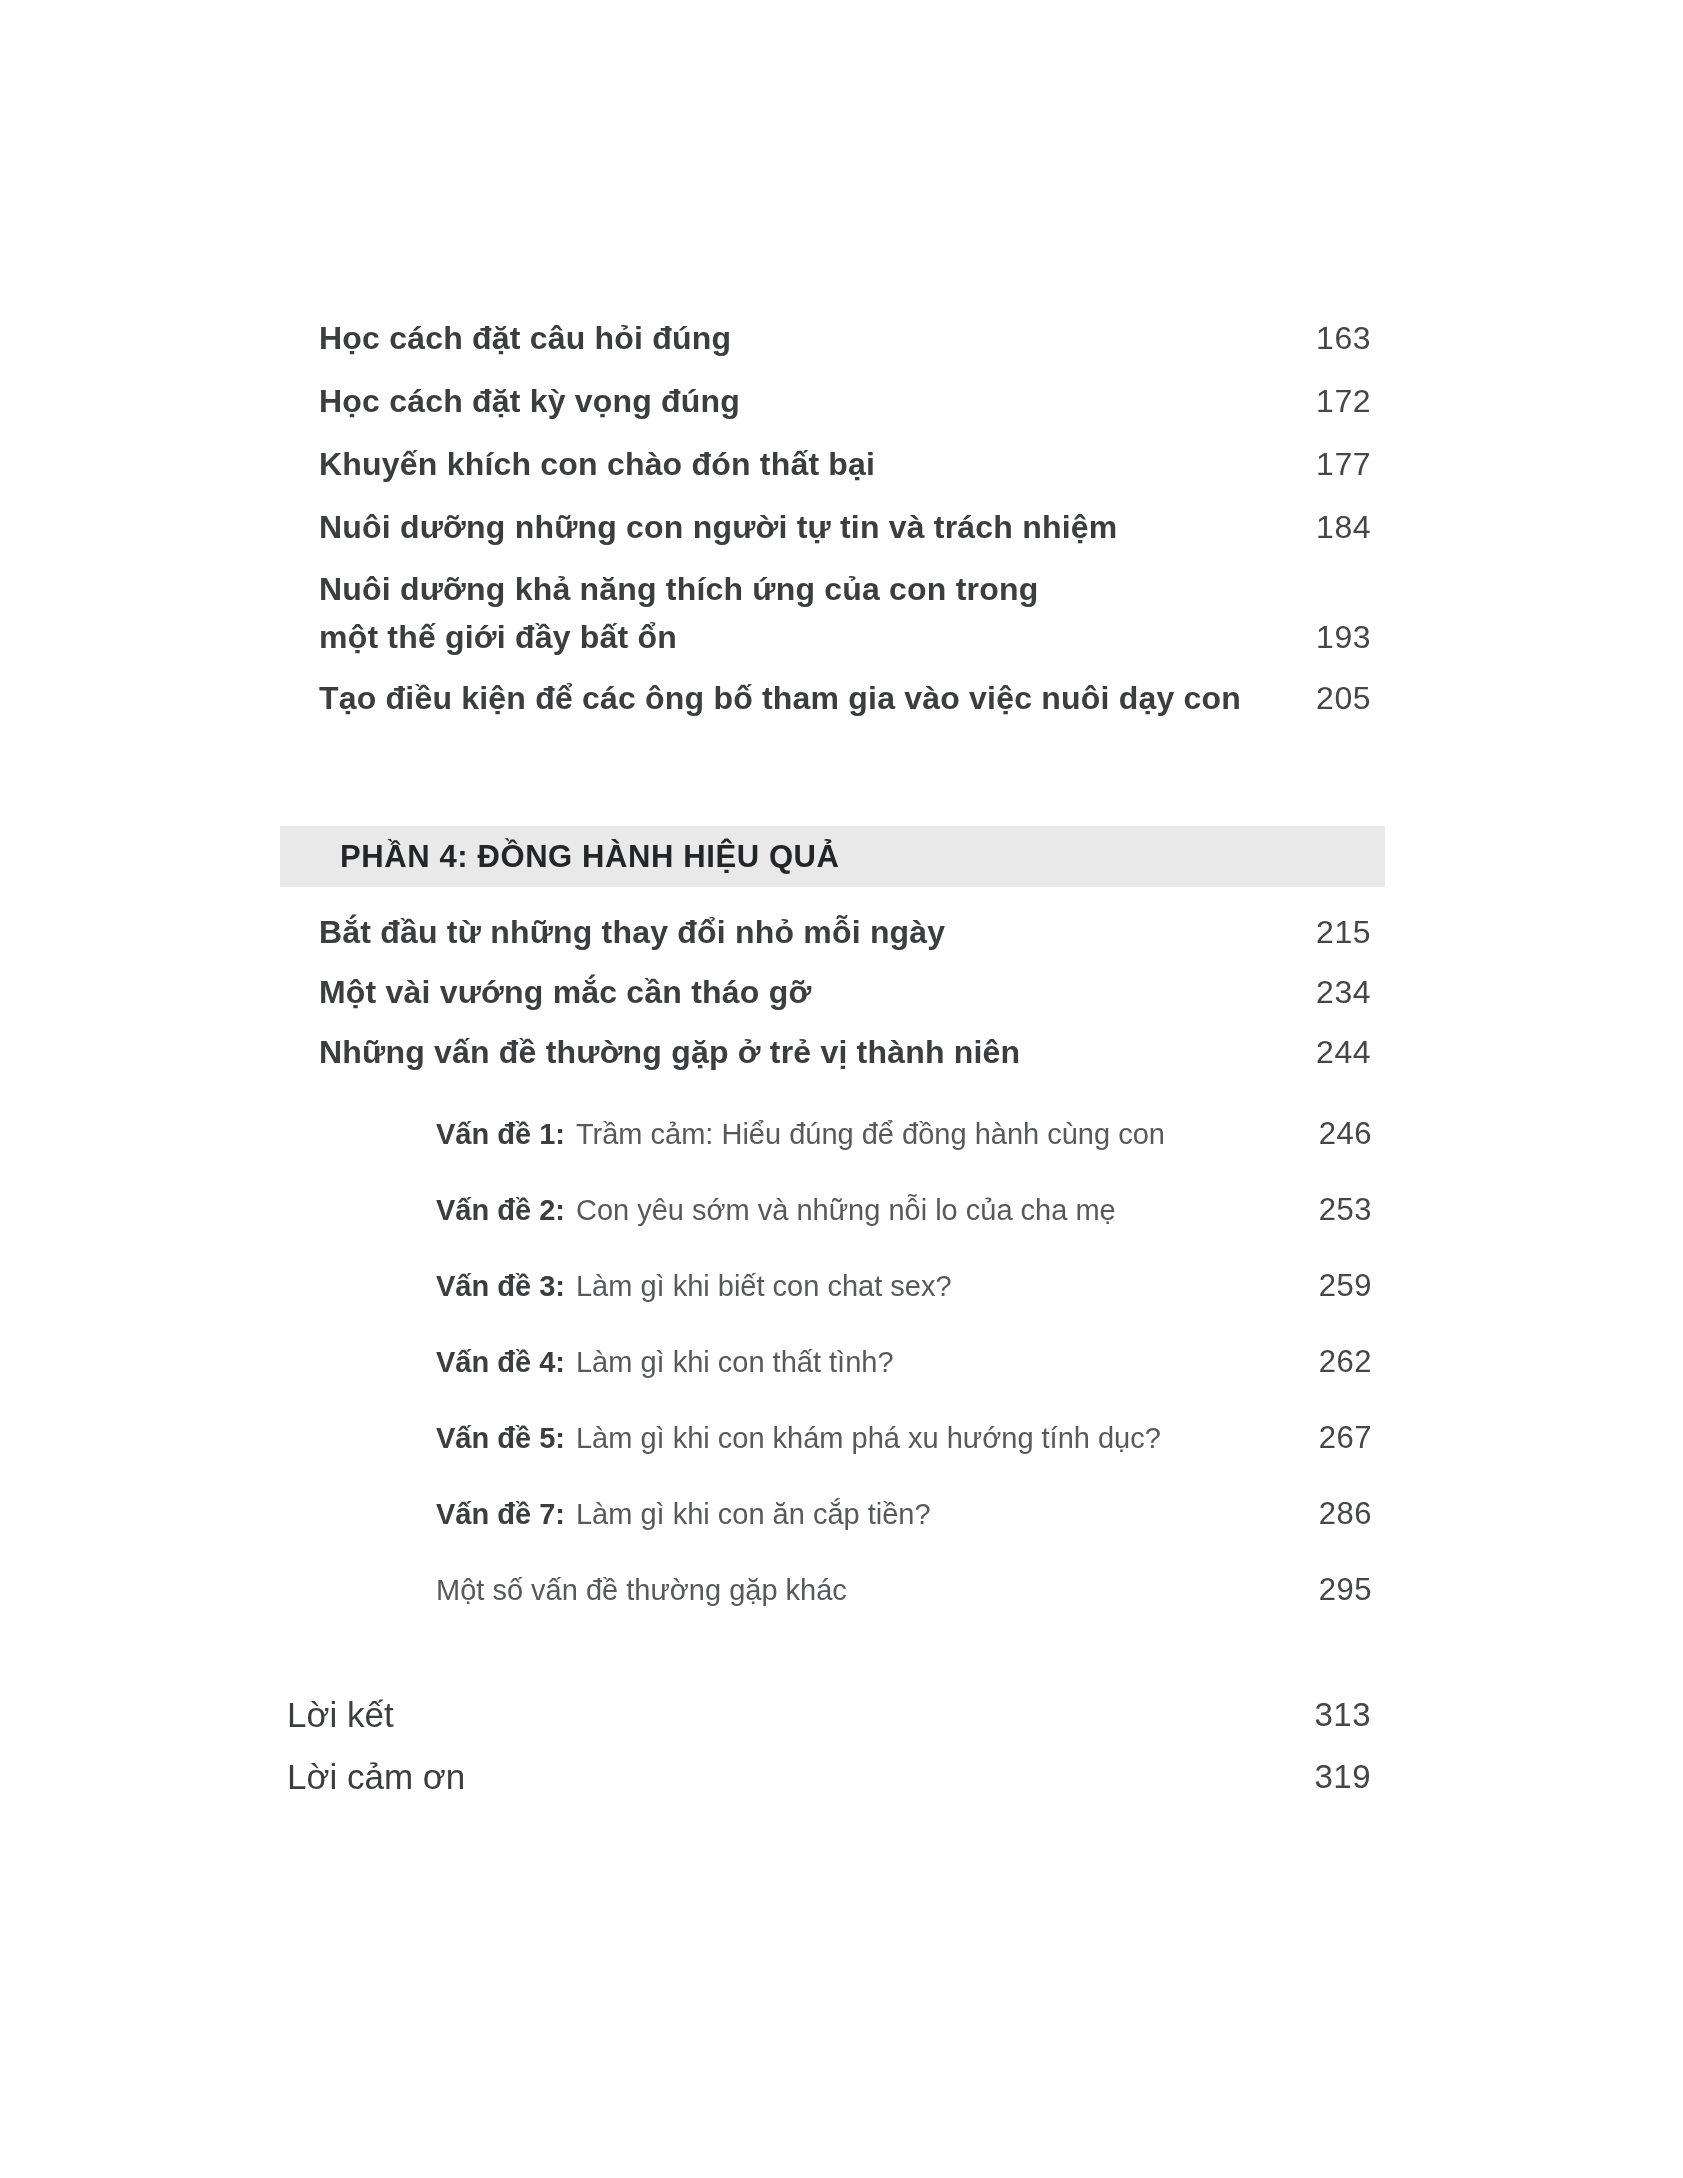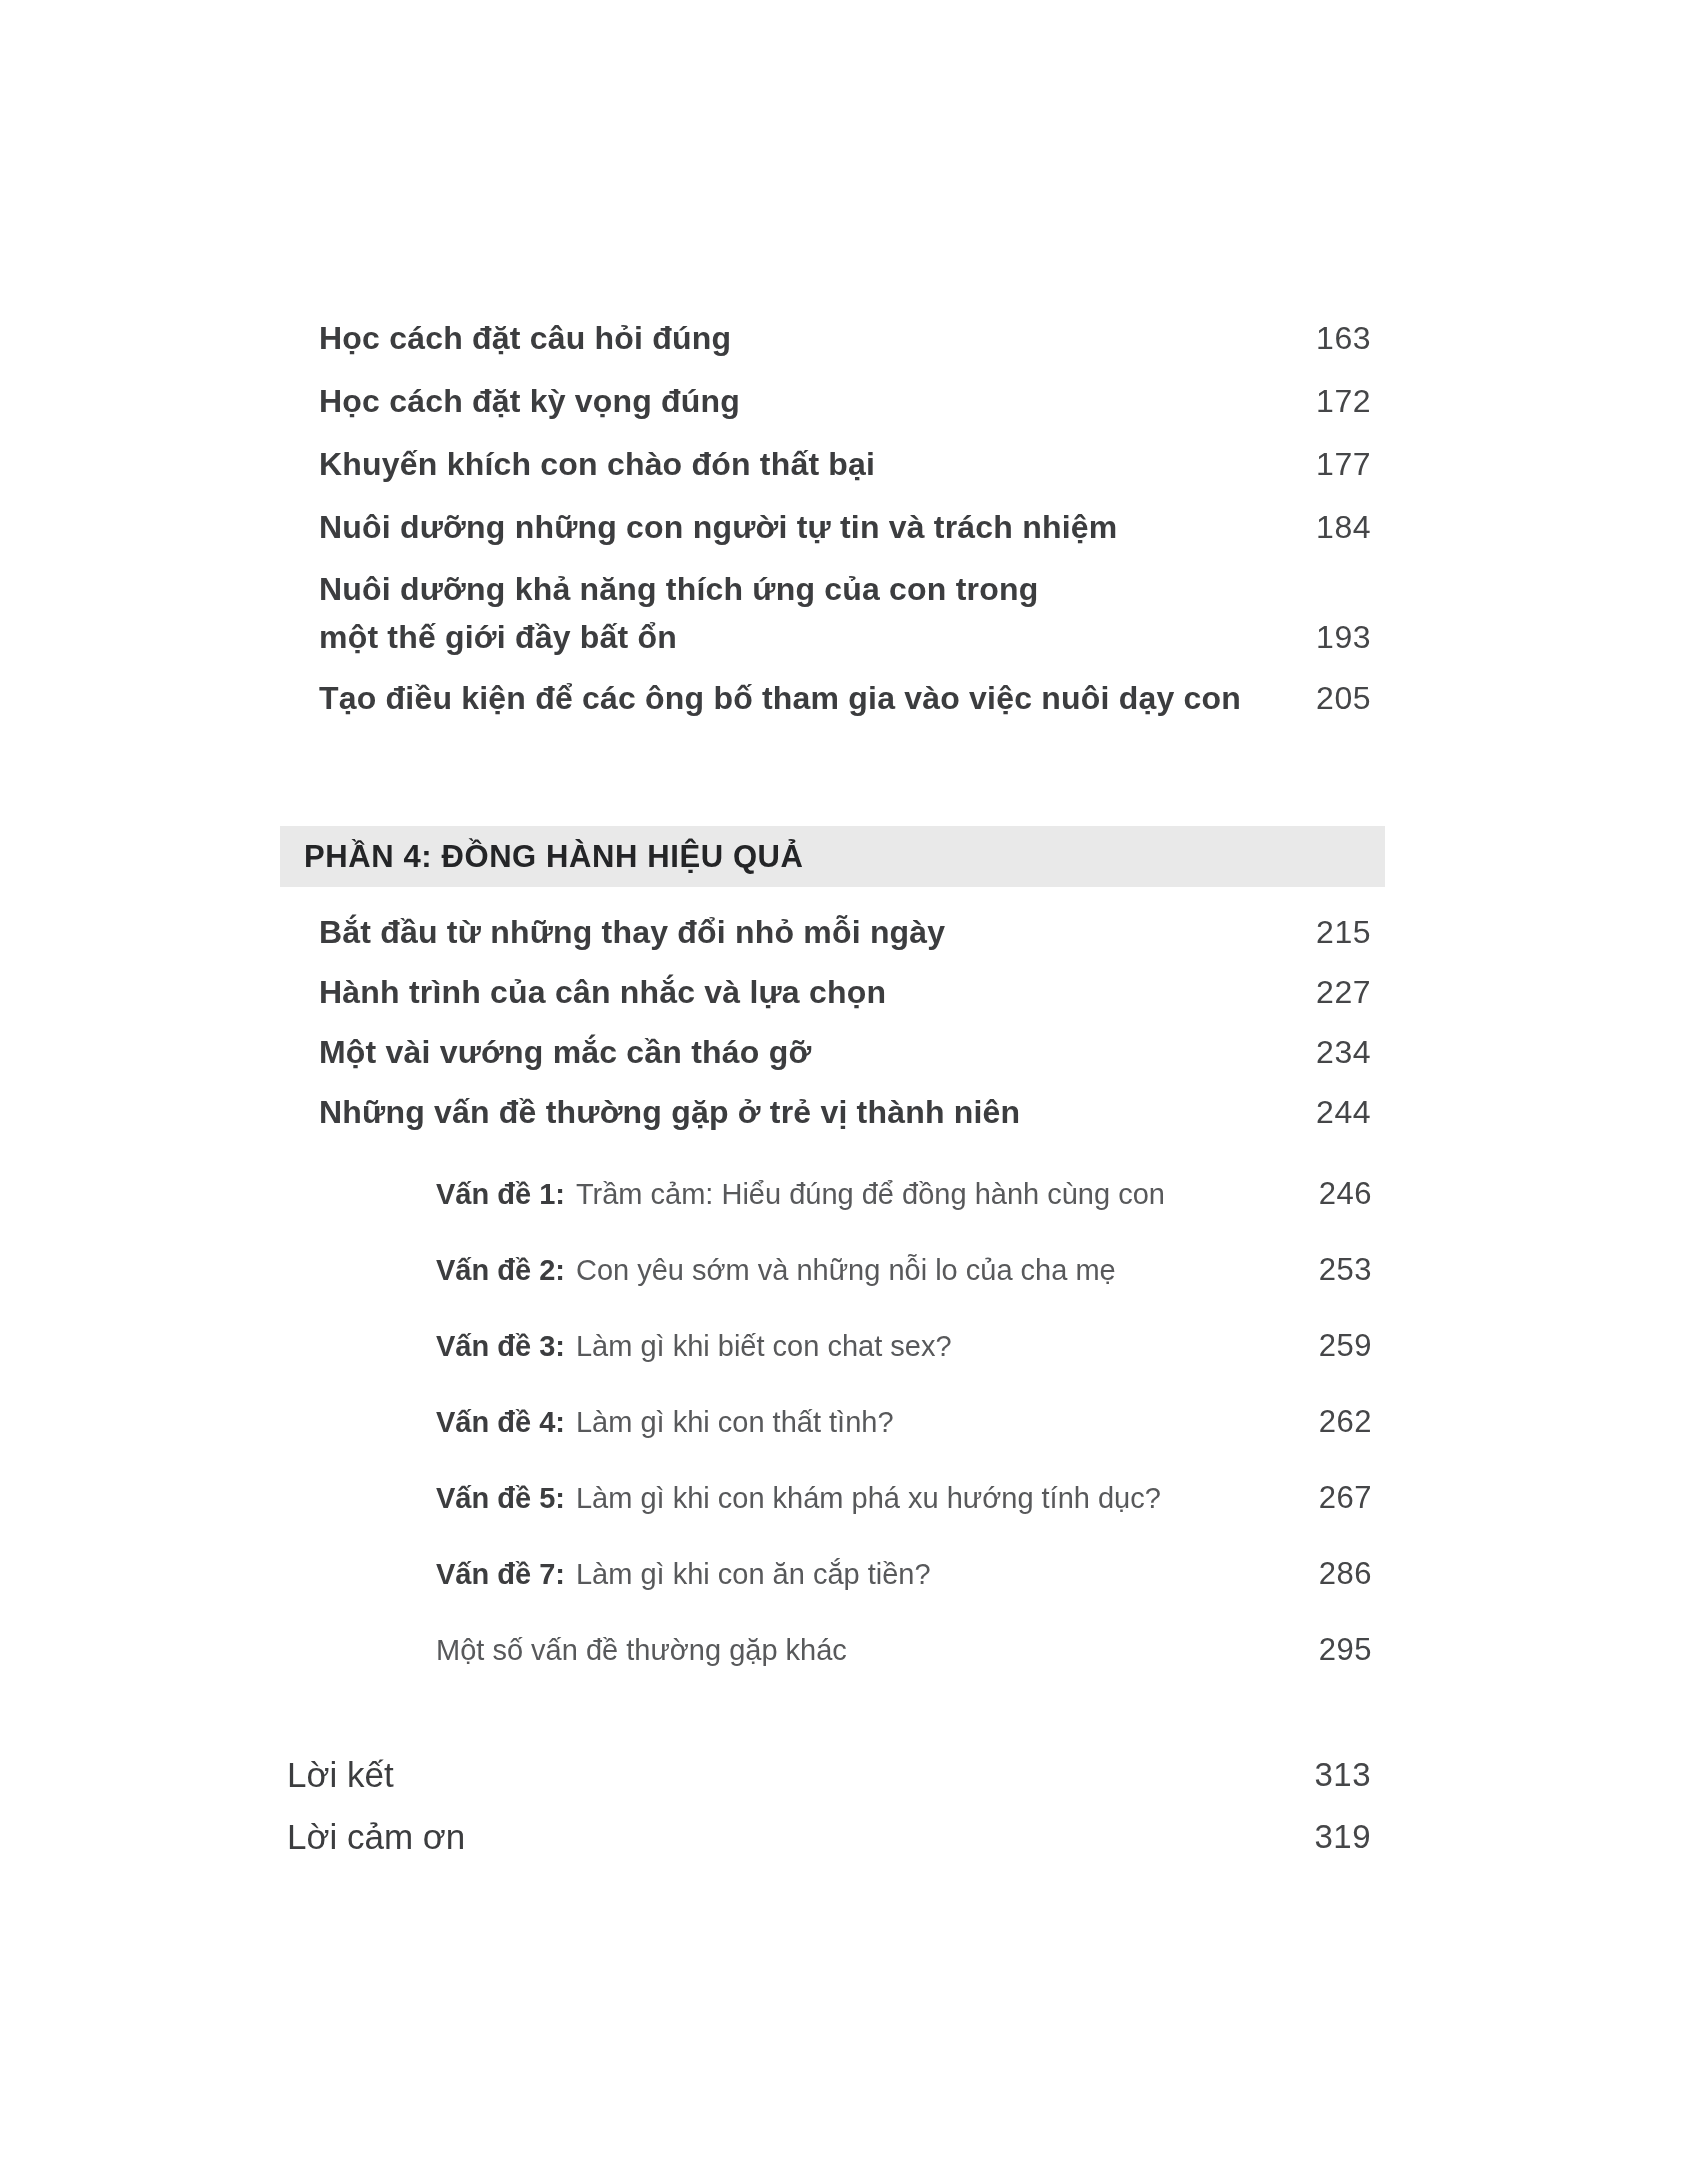--- a/index.html
+++ b/index.html
@@ -35,21 +35,21 @@
     white-space:nowrap;
   }
   
   .band{
     margin:96px 0 0 280px;
     width:1105px;
     height:61px;
     background:var(--band-bg,#e9e9e9);
     display:flex;
     align-items:center;
-    padding-left:24px;
+    padding-left:60px;
     box-sizing:border-box;
   }
   .band .hdr{
     font-weight:bold;
     font-size:31px;
     letter-spacing:0.6px;
     color:var(--header-text,#242527);
     white-space:nowrap;
   }
   
@@ -124,24 +124,20 @@
   <div class="band">
     <span class="hdr">PHẦN 4: ĐỒNG HÀNH HIỆU QUẢ</span>
   </div>
 
   <section class="s2" id="s2">
       <div class="row">
         <span class="entry">Bắt đầu từ những thay đổi nhỏ mỗi ngày</span>
         <span class="num">215</span>
       </div>
       <div class="row">
-        <span class="entry">Hành trình của cân nhắc và lựa chọn</span>
-        <span class="num">227</span>
-      </div>
-      <div class="row">
         <span class="entry">Một vài vướng mắc cần tháo gỡ</span>
         <span class="num">234</span>
       </div>
       <div class="row">
         <span class="entry">Những vấn đề thường gặp ở trẻ vị thành niên</span>
         <span class="num">244</span>
       </div>
     </section>
 
   <section class="sub" id="sub">

